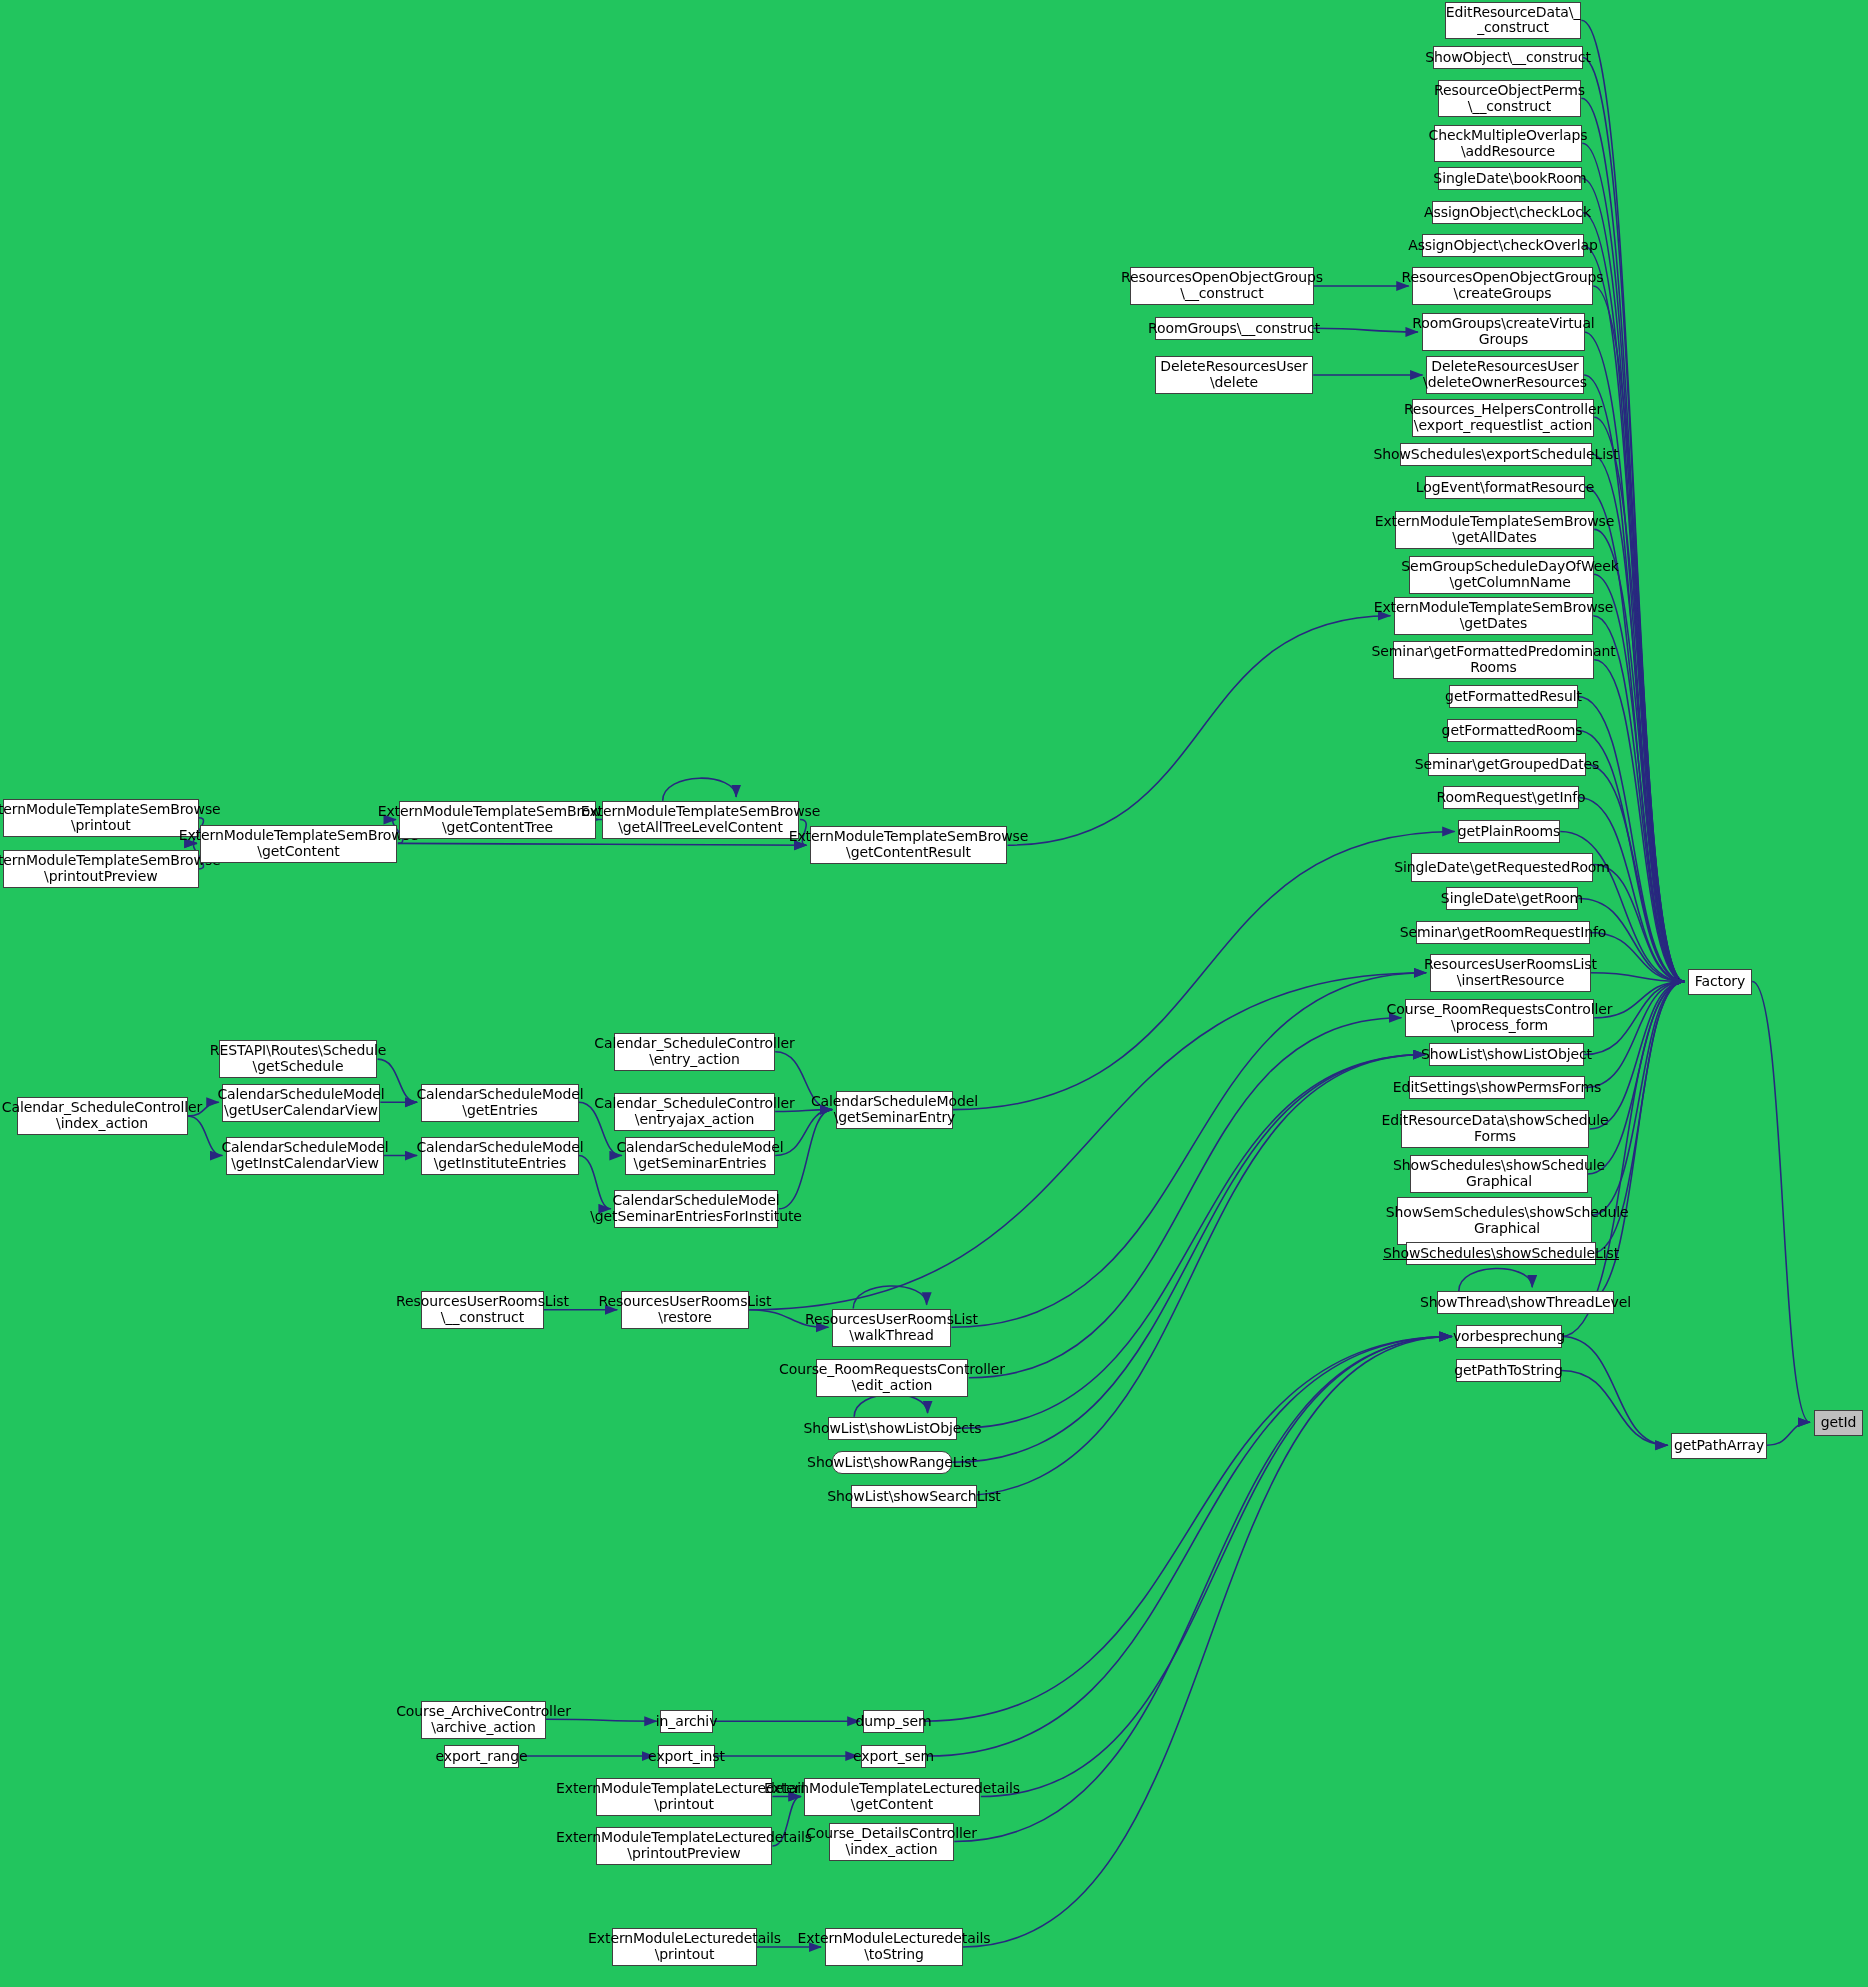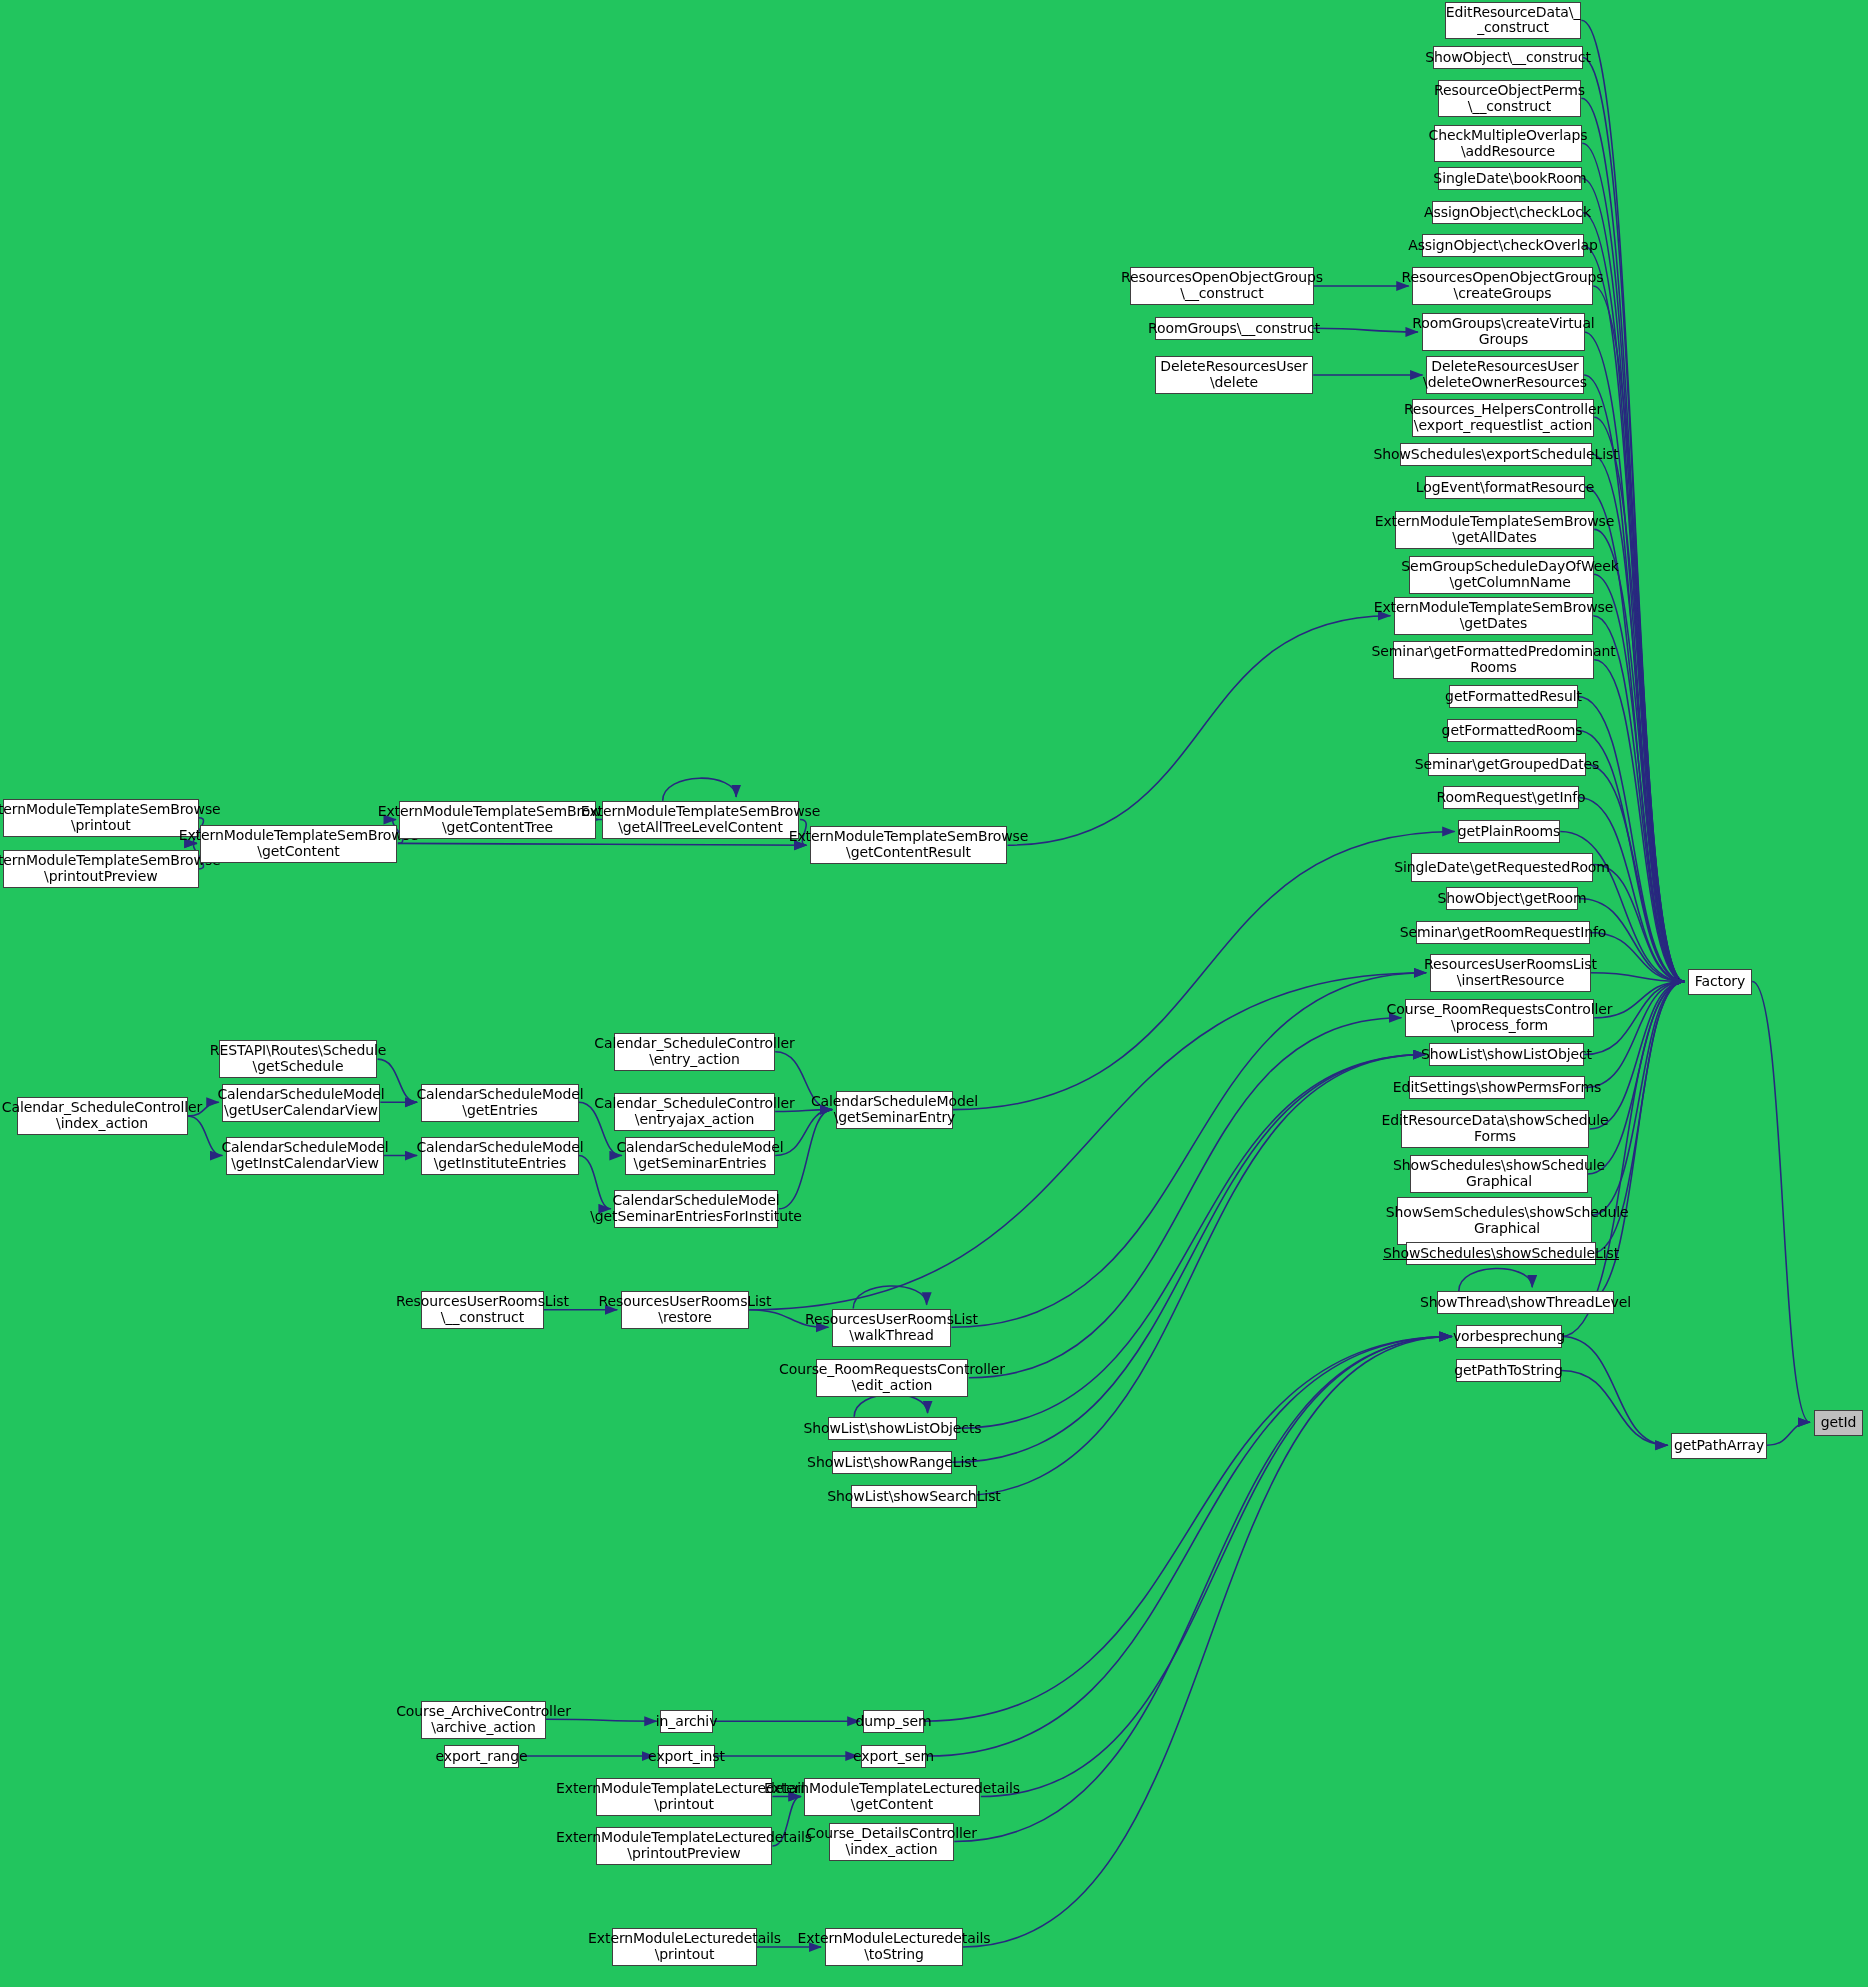--- a/index.html
+++ b/index.html
@@ -162,21 +162,21 @@
     <div class="node" style="left: 1394px; top: 597px; width: 199px; height: 38px;">ExternModuleTemplateSemBrowse
 \getDates</div>
     <div class="node" style="left: 1393px; top: 641px; width: 201px; height: 38px;">Seminar\getFormattedPredominant
 Rooms</div>
     <div class="node" style="left: 1449px; top: 685px; width: 129px; height: 23px;">getFormattedResult</div>
     <div class="node" style="left: 1447px; top: 719px; width: 130px; height: 23px;">getFormattedRooms</div>
     <div class="node" style="left: 1428px; top: 753px; width: 158px; height: 23px;">Seminar\getGroupedDates</div>
     <div class="node" style="left: 1443px; top: 786px; width: 136px; height: 23px;">RoomRequest\getInfo</div>
     <div class="node" style="left: 1458px; top: 820px; width: 102px; height: 23px;">getPlainRooms</div>
     <div class="node" style="left: 1411px; top: 853px; width: 182px; height: 29px;">SingleDate\getRequestedRoom</div>
-    <div class="node" style="left: 1446px; top: 887px; width: 132px; height: 23px;">ShowObject\getRoom</div>
+    <div class="node" style="left: 1446px; top: 887px; width: 132px; height: 23px;">SingleDate\getRoom</div>
     <div class="node" style="left: 1416px; top: 921px; width: 174px; height: 23px;">Seminar\getRoomRequestInfo</div>
     <div class="node" style="left: 1430px; top: 954px; width: 161px; height: 38px;">ResourcesUserRoomsList
 \insertResource</div>
     <div class="node" style="left: 1405px; top: 999px; width: 189px; height: 38px;">Course_RoomRequestsController
 \process_form</div>
     <div class="node" style="left: 1429px; top: 1043px; width: 155px; height: 23px;">ShowList\showListObject</div>
     <div class="node" style="left: 1409px; top: 1076px; width: 176px; height: 23px;">EditSettings\showPermsForms</div>
     <div class="node" style="left: 1401px; top: 1110px; width: 188px; height: 38px;">EditResourceData\showSchedule
 Forms</div>
     <div class="node" style="left: 1410px; top: 1155px; width: 178px; height: 38px;">ShowSchedules\showSchedule
@@ -226,21 +226,21 @@
 \getSeminarEntry</div>
     <div class="node" style="left: 421px; top: 1291px; width: 123px; height: 38px;">ResourcesUserRoomsList
 \__construct</div>
     <div class="node" style="left: 621px; top: 1291px; width: 128px; height: 38px;">ResourcesUserRoomsList
 \restore</div>
     <div class="node" style="left: 832px; top: 1309px; width: 119px; height: 38px;">ResourcesUserRoomsList
 \walkThread</div>
     <div class="node" style="left: 816px; top: 1359px; width: 152px; height: 38px;">Course_RoomRequestsController
 \edit_action</div>
     <div class="node" style="left: 828px; top: 1417px; width: 129px; height: 23px;">ShowList\showListObjects</div>
-    <div class="node" style="left: 832px; top: 1451px; width: 120px; height: 23px;">ShowList\showRangeList</div>
+    <div class="node" style="left: 832px; top: 1451px; width: 120px; height: 23px; border-radius: 10px;">ShowList\showRangeList</div>
     <div class="node" style="left: 829px; top: 1485px; width: 126px; height: 23px; margin-left: 22px;">ShowList\showSearchList</div>
     <div class="node" style="left: 421px; top: 1701px; width: 125px; height: 38px;">Course_ArchiveController
 \archive_action</div>
     <div class="node" style="left: 660px; top: 1710px; width: 53px; height: 23px;">in_archiv</div>
     <div class="node" style="left: 863px; top: 1710px; width: 61px; height: 23px;">dump_sem</div>
     <div class="node" style="left: 444px; top: 1745px; width: 75px; height: 23px;">export_range</div>
     <div class="node" style="left: 658px; top: 1745px; width: 57px; height: 23px;">export_inst</div>
     <div class="node" style="left: 861px; top: 1745px; width: 65px; height: 23px;">export_sem</div>
     <div class="node" style="left: 596px; top: 1778px; width: 176px; height: 38px;">ExternModuleTemplateLecturedetails
 \printout</div>

